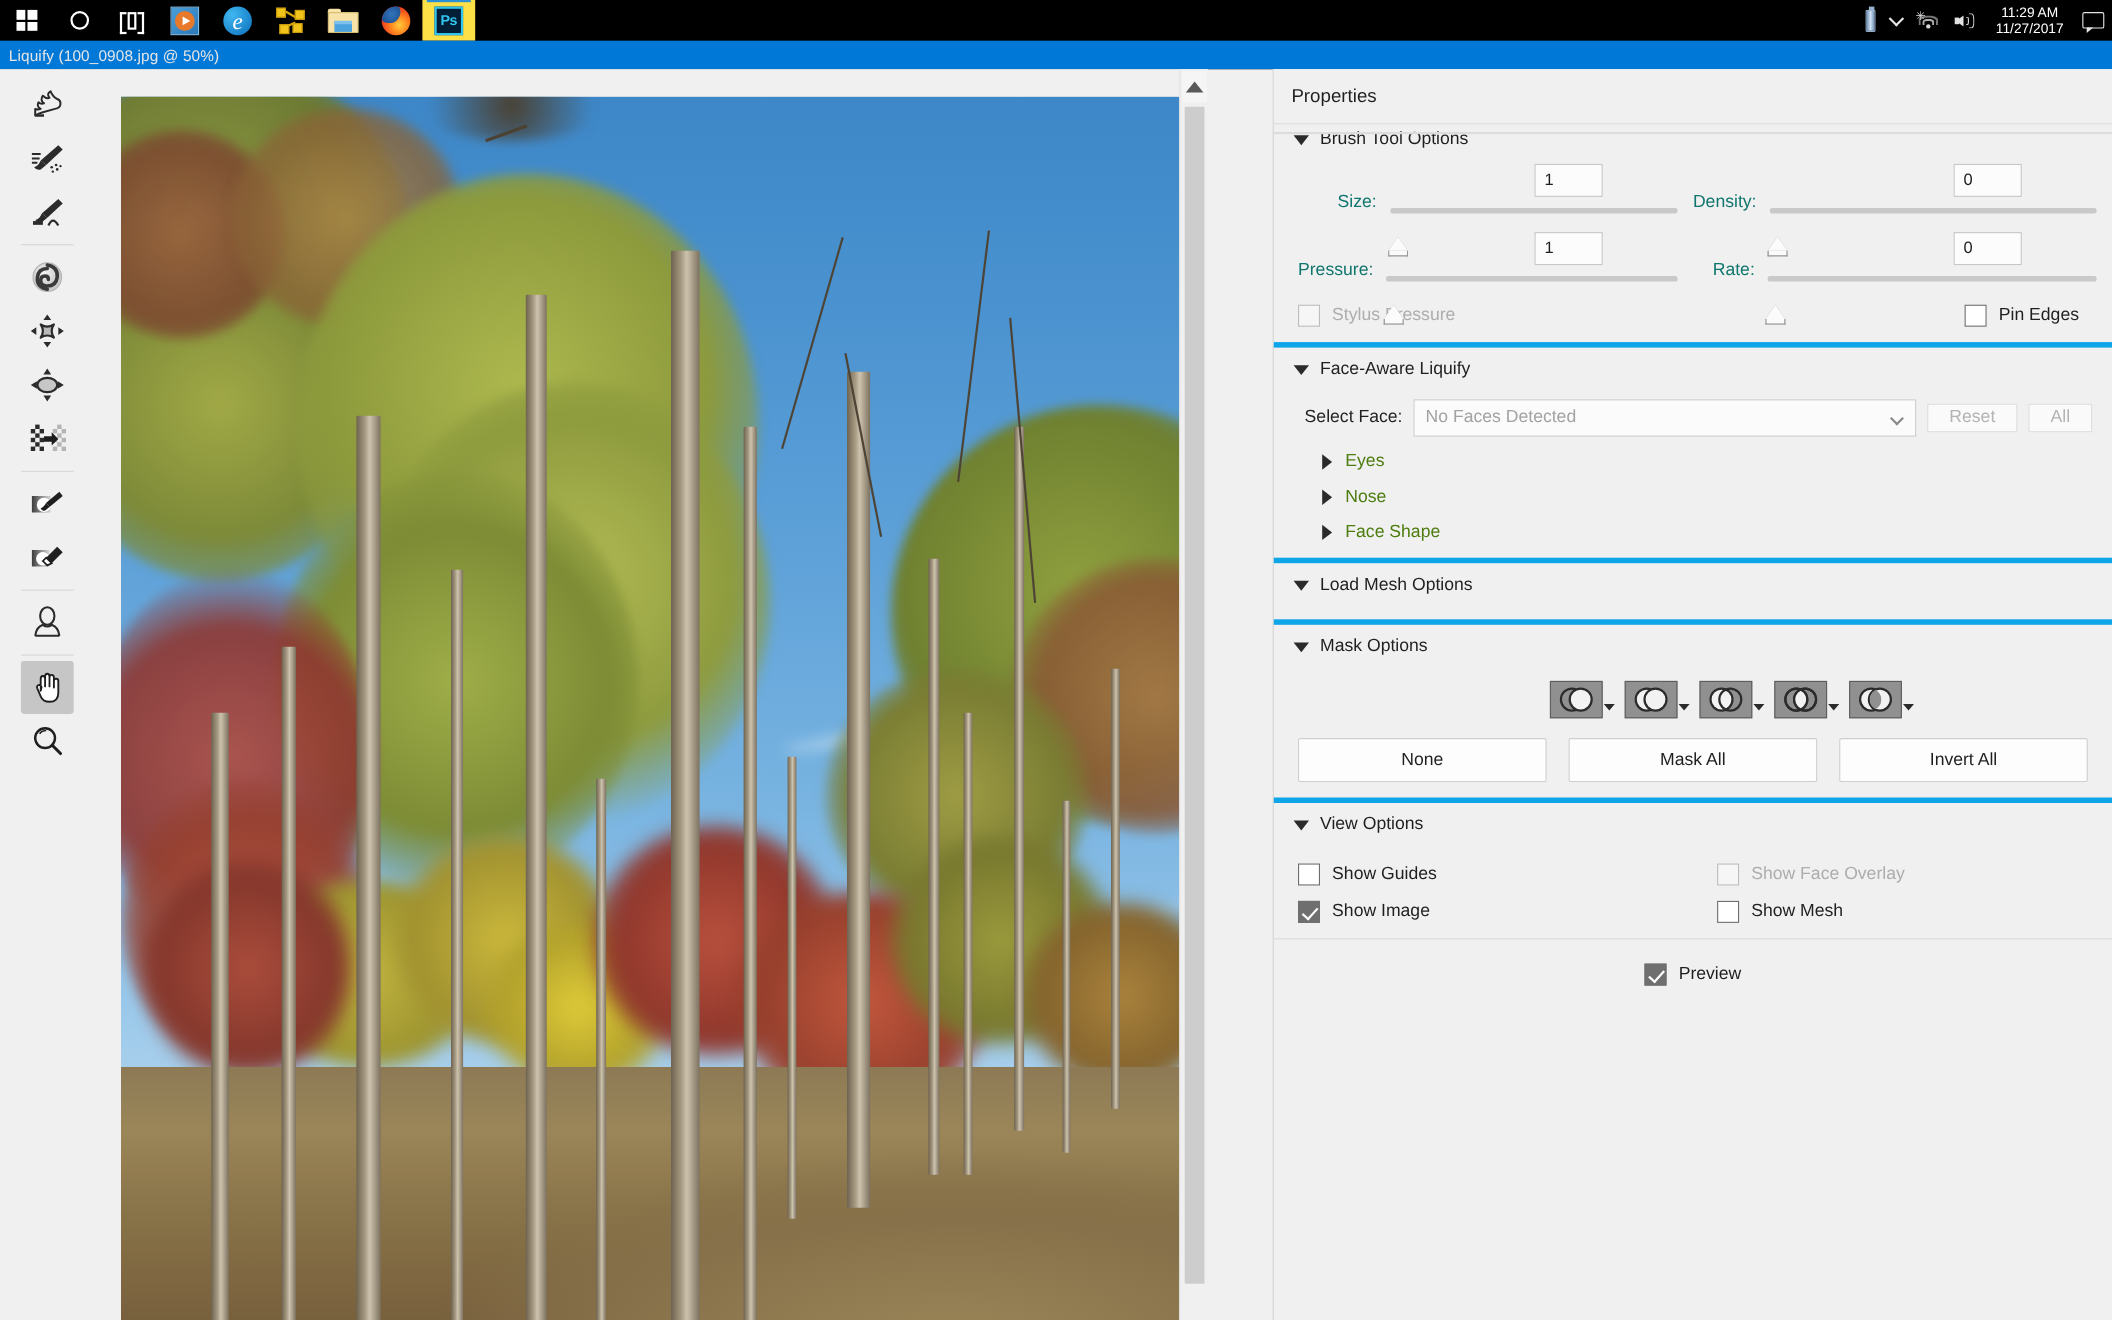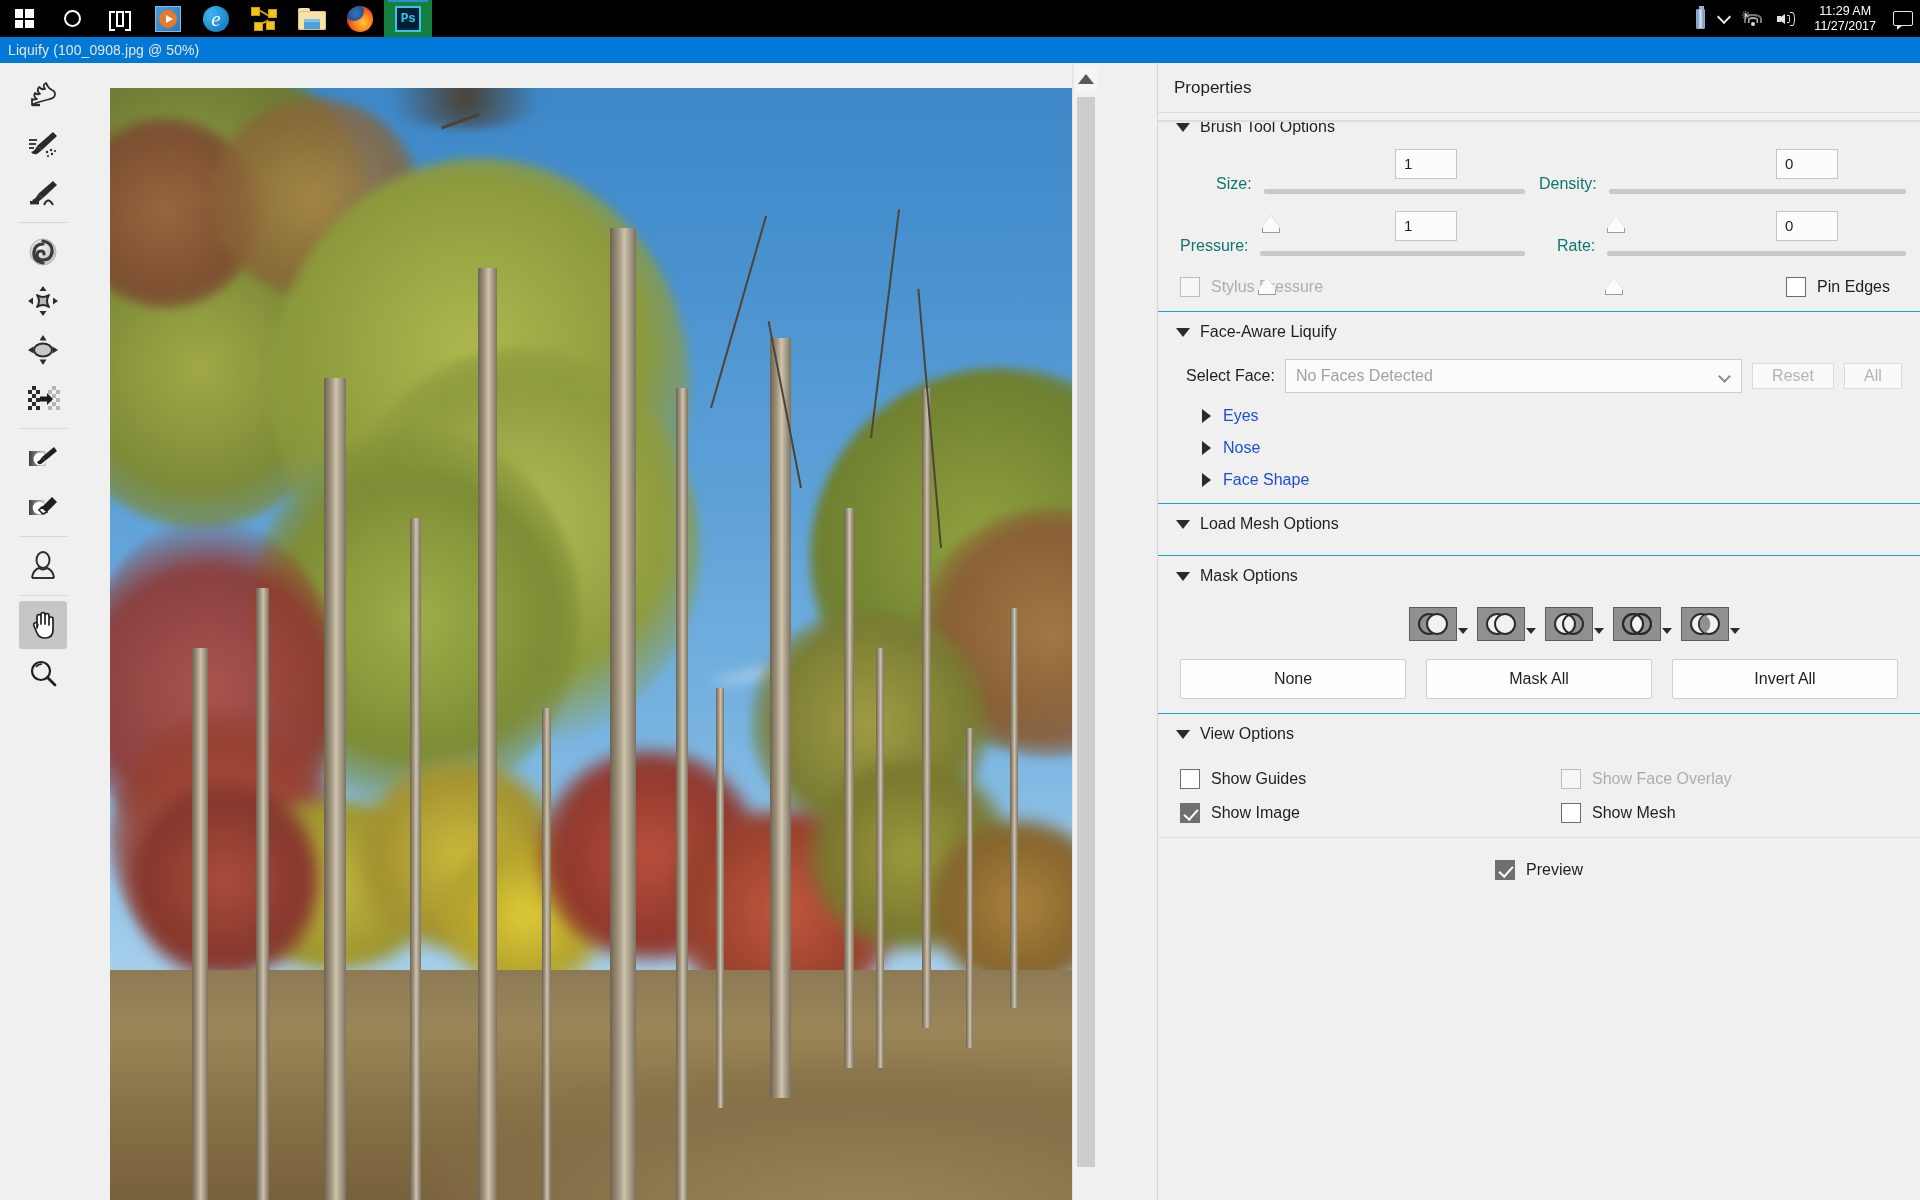--- a/index.html
+++ b/index.html
@@ -19,21 +19,21 @@
   }
   .tb-icon {
     width: 48px; height: 37px;
     display: flex; align-items: center; justify-content: center;
     position: relative;
   }
   .tb-icon.active::after {
     content: ""; position: absolute; top: 0; left: 4px; right: 4px;
     height: 2px; background: #2b8fd6;
   }
-  .tb-icon.active { background: #15803d; font-family: Liberation Mono, monospace; }
+  .tb-icon.active { background: #fde047; }
 
   
   .win-logo { width: 19px; height: 19px; display: grid;
     grid-template-columns: 1fr 1fr; grid-template-rows: 1fr 1fr; gap: 2px; }
   .win-logo i { background: #ffffff; display: block; }
 
   .circle-ico { width: 17px; height: 17px; border: 2px solid #fff; border-radius: 50%; }
 
   .taskview { width: 22px; height: 16px; position: relative; }
   .taskview::before { content:""; position:absolute; left:0; top:0; width:4px; height:16px;
@@ -218,21 +218,21 @@
     position:absolute; left:1157px; top:0; width:763px; height:1137px;
     background:#f0f0f0; border-left:1px solid #d5d5d5;
   }
   #props-head {
     height:50px; display:flex; align-items:center;
     padding-left:16px; border-bottom:1px solid #dcdcdc;
     background:#f0f0f0;
   }
   #props-head .h { font-size:17px; color:#1f1f1f; }
 
-  .section { border-bottom:1px solid #0ea5e9; padding: 0 0 14px 0; }
+  .section { border-bottom:5px solid #0ea5e9; padding: 0 0 14px 0; }
   .sec-head {
     display:flex; align-items:center; gap:10px;
     padding: 11px 0 8px 18px;
     font-size:16px; color:#1f1f1f;
   }
   .tri-down {
     width:0;height:0;border-left:7px solid transparent;border-right:7px solid transparent;
     border-top:9px solid #2a2a2a;
   }
   .tri-right {
@@ -300,21 +300,21 @@
     position:absolute; right:12px; top:12px;
     width:9px; height:9px; border-right:2px solid #8a8a8a; border-bottom:2px solid #8a8a8a;
     transform:rotate(45deg);
   }
   .gbtn {
     height:26px; min-width:82px; padding:0 14px;
     background:#fafafa; border:1px solid #dcdcdc; color:#b3b3b3;
     font-size:16px; display:flex; align-items:center; justify-content:center;
   }
   .sub-row { display:flex; align-items:center; gap:12px; padding: 14px 0 0 44px; }
-  .sub-row .lbl { font-size:16px; color:#1d4ed8; }
+  .sub-row .lbl { font-size:16px; color:#4d7c0f; }
 
   
   .btn-row { display:flex; gap:20px; padding: 12px 22px 0 22px; }
   .wbtn {
     flex:1; height:40px; background:#fdfdfd; border:1px solid #cfcfcf; border-radius:2px;
     font-size:16px; color:#1f1f1f; display:flex; align-items:center; justify-content:center;
   }
 
   
   .mask-icons { display:flex; gap:20px; padding: 14px 0 0 0; justify-content:center;

